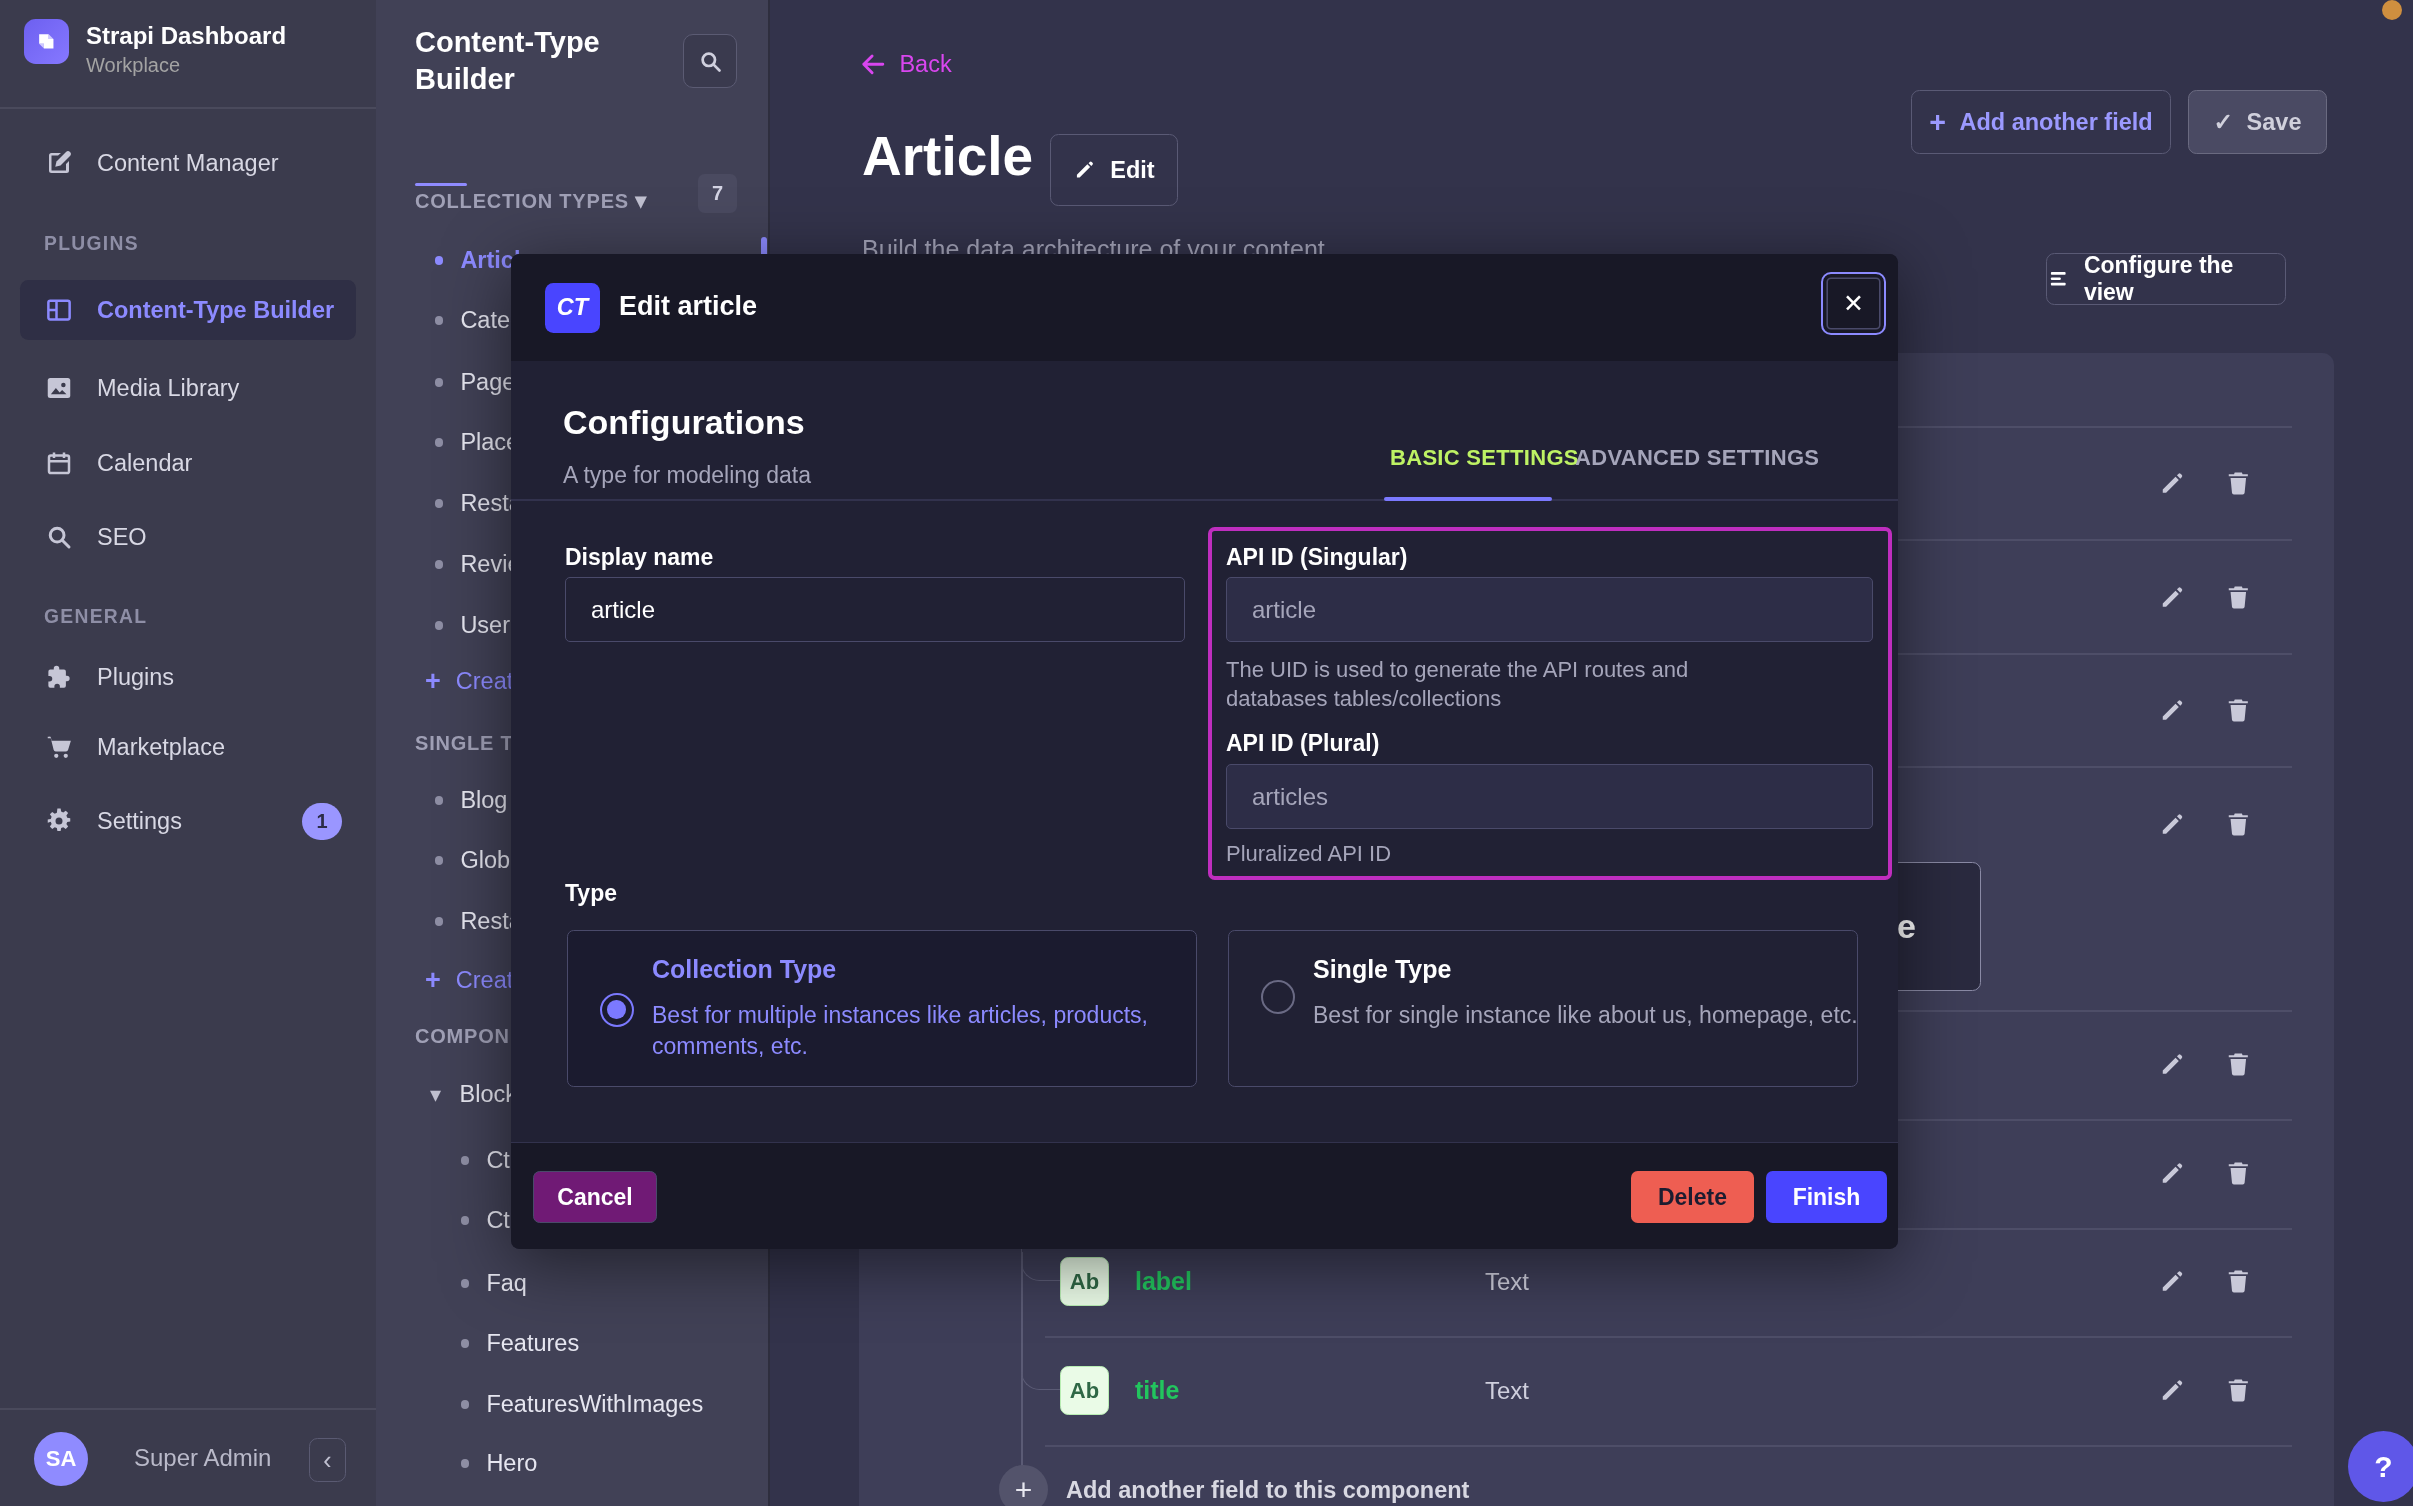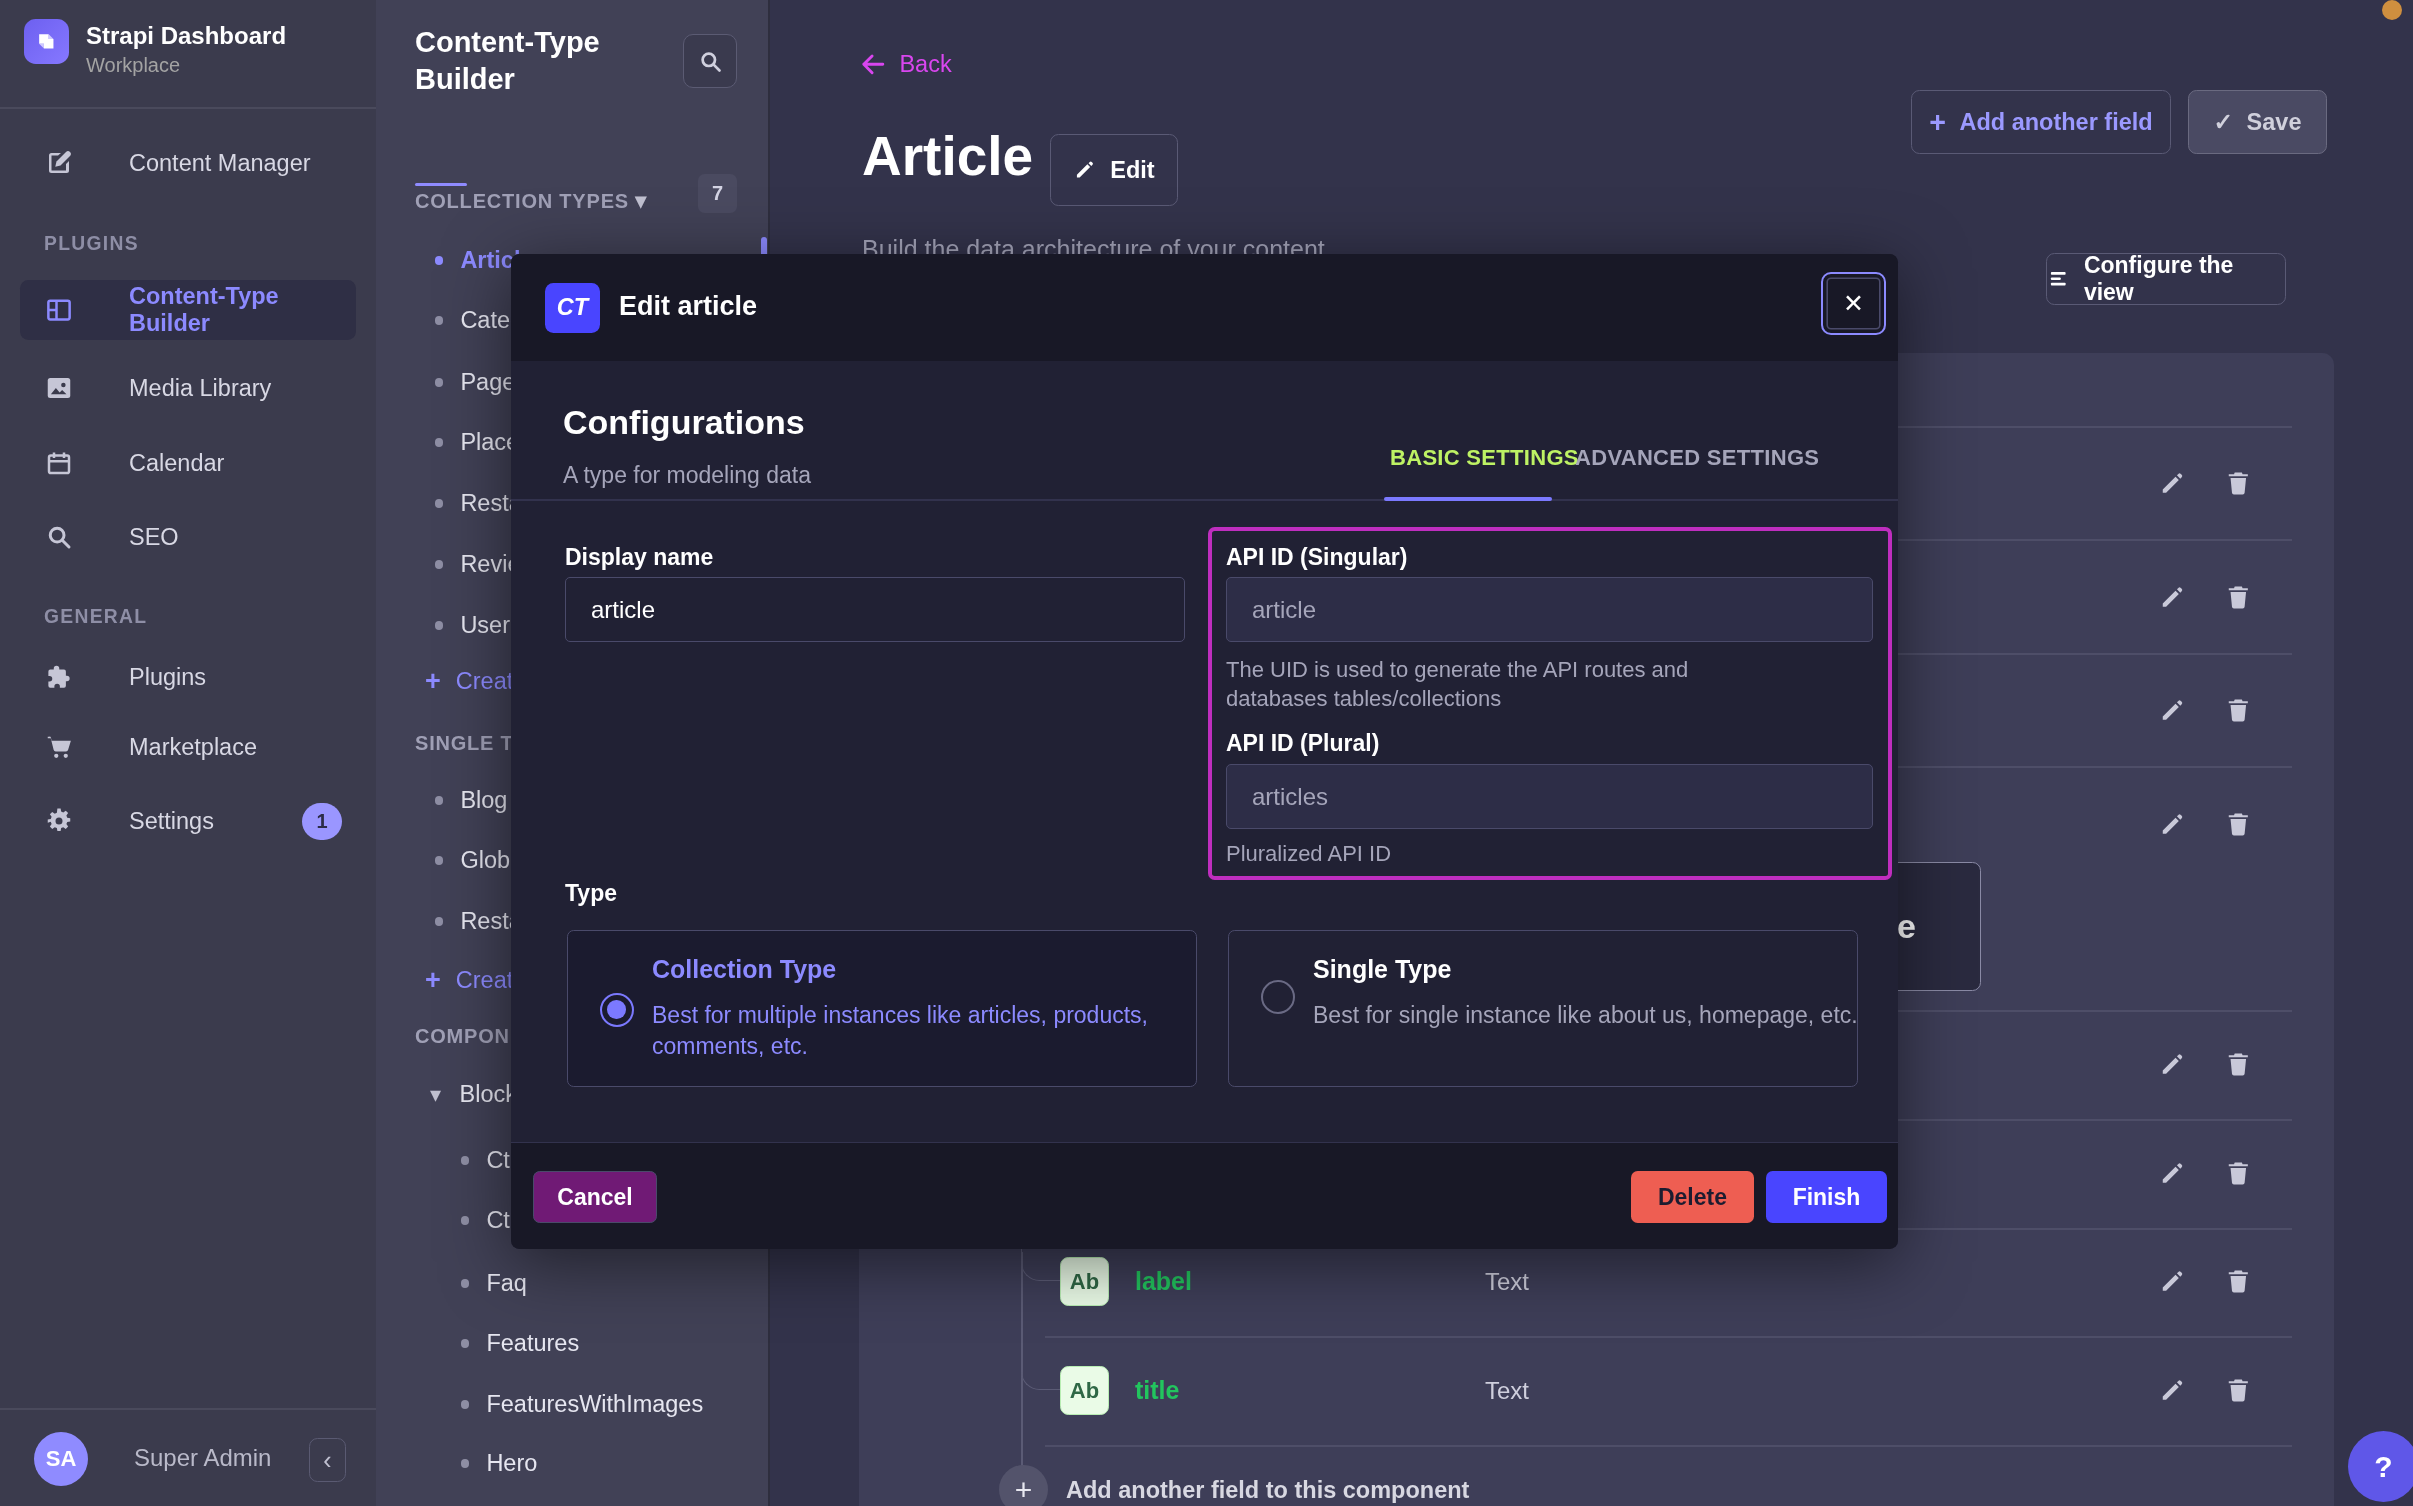--- a/index.html
+++ b/index.html
@@ -6,21 +6,21 @@
     font-family:"Liberation Sans",sans-serif;background:#33334b;}
   *{box-sizing:border-box;}
   
   .sidebar{position:absolute;left:0;top:0;width:376px;height:1507px;background:#3b3b4d;z-index:3;}
   .logo{position:absolute;left:23.5px;top:18.5px;width:45px;height:45px;border-radius:11.8px;
     background:linear-gradient(135deg,#6d60f0,#8678ff);display:flex;align-items:center;justify-content:center;}
   .app-name{position:absolute;left:86px;top:22px;font-size:24px;font-weight:bold;color:#fff;}
   .app-sub{position:absolute;left:86px;top:54px;font-size:20px;color:#a3a3a3;}
   .side-div{position:absolute;left:0;width:376px;height:1.7px;background:#4a4a5c;}
   .nav-item{position:absolute;left:20px;width:336px;height:60px;display:flex;align-items:center;
-    color:#d8d8e4;font-size:23.5px;border-radius:8.4px;cursor:pointer;gap:32px;}
+    color:#d8d8e4;font-size:23.5px;border-radius:8.4px;cursor:pointer;}
   .nav-item .nicon{width:30px;height:30px;margin-left:23.5px;margin-right:23.5px;color:#c6c6d6;flex:0 0 30px;}
   .nav-item.active{background:#2f2f45;color:#8c8aff;font-weight:bold;}
   .nav-item.active .nicon{color:#8c8aff;}
   .sec-label{position:absolute;left:44px;font-size:19.3px;font-weight:bold;letter-spacing:1.3px;color:#8e8ea6;}
   .badge-pill{position:absolute;display:flex;align-items:center;justify-content:center;
     background:#9a96ff;color:#2c2c48;font-weight:bold;font-size:20px;border-radius:20px;}
   .avatar{position:absolute;left:34px;top:1432px;width:54px;height:54px;border-radius:50%;
     background:#8f8bff;color:#fff;font-weight:bold;font-size:22px;display:flex;align-items:center;justify-content:center;}
   .user-name{position:absolute;left:134px;top:1444px;font-size:24px;color:#b9b9c9;}
   .collapse-btn{position:absolute;left:309px;top:1438px;width:37px;height:44px;border:1.7px solid #5a5a72;

